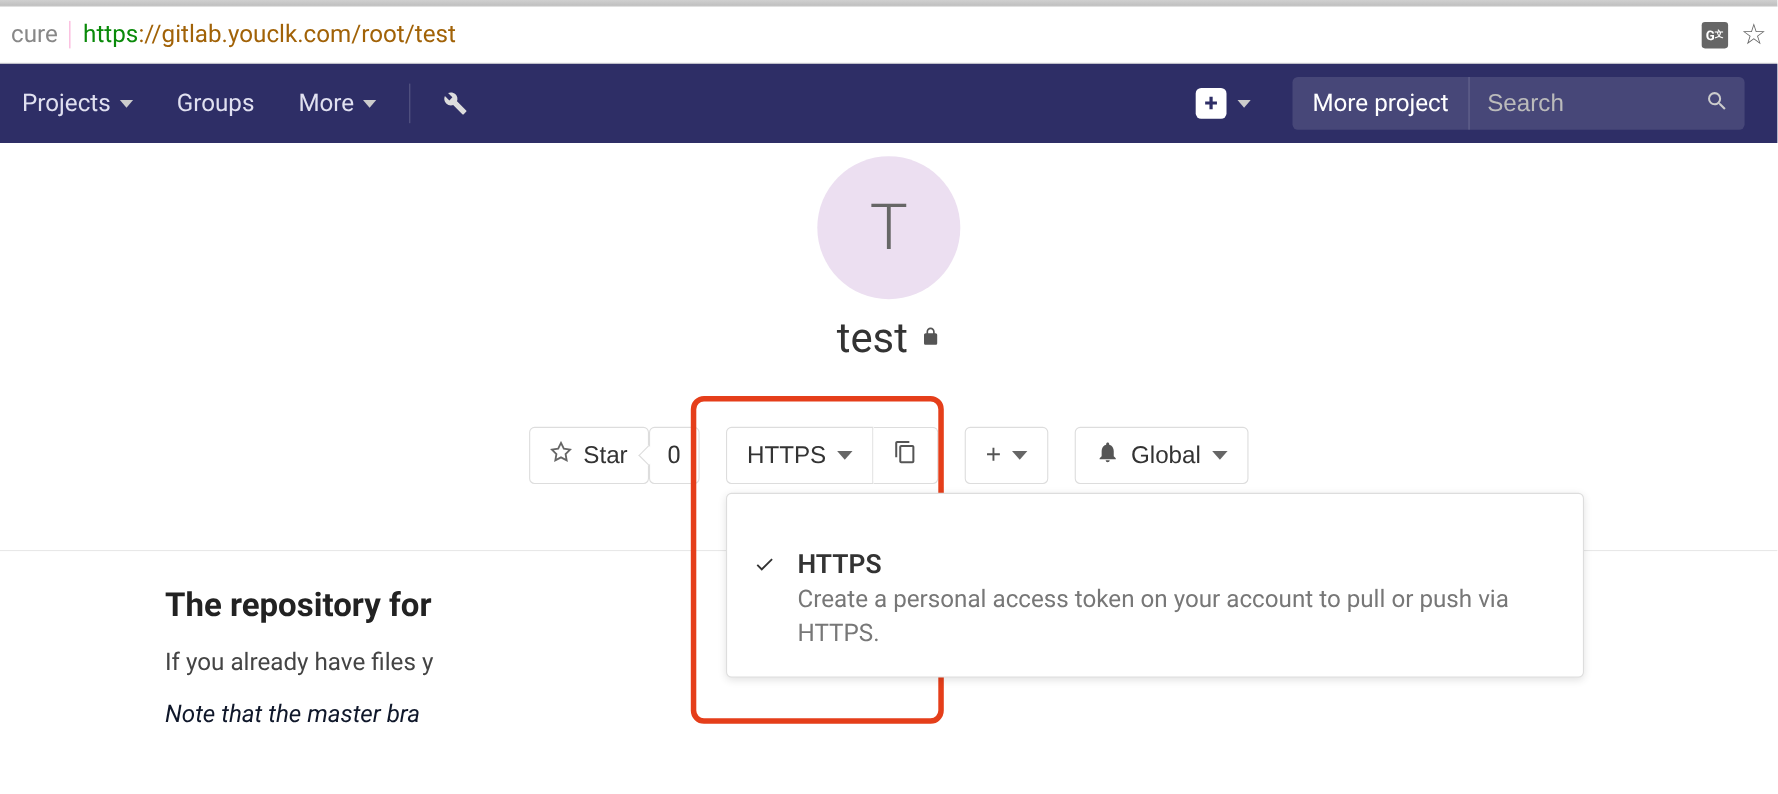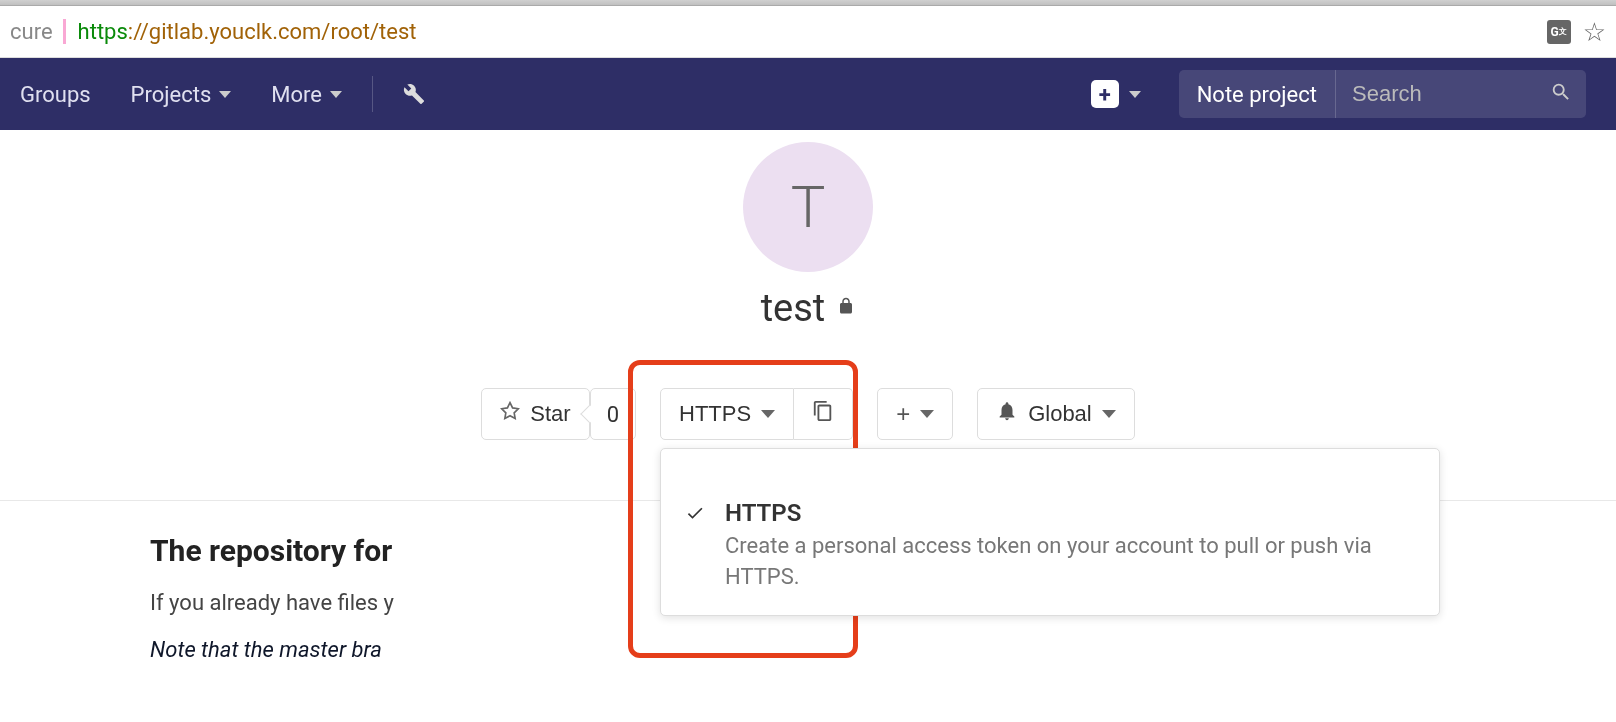--- a/index.html
+++ b/index.html
@@ -18,21 +18,21 @@
       align-items: center;
       padding: 6px 10px;
       background: #fff;
       border-bottom: 1px solid #ddd;
       font-size: 22px;
       height: 52px;
     }
     .address-secure {
       color: #888;
       padding-right: 10px;
-      border-right: 3px solid #f9a8d4;
+      border-right: 1px solid #f9a8d4;
       margin-right: 12px;
     }
     .address-url { flex: 1; color: #333; }
     .address-url .green { color: #0a8a0a; }
     .address-url .gray { color: #a16207; }
     .address-icons { display: flex; gap: 12px; align-items: center; }
     .translate-icon {
       width: 24px; height: 24px;
       background: #666;
       border-radius: 3px;
@@ -281,45 +281,45 @@
   </span>
   <div class="address-icons">
     <div class="translate-icon">G<sub style="font-size:8px">文</sub></div>
     <span class="star-outline">☆</span>
   </div>
 </div>
 
 <div class="gitlab-nav">
   <div class="nav-left">
     <div class="nav-item">
-      <span>Groups</span>
-    </div>
-    <div class="nav-item">
       <span>Projects</span>
       <span class="caret-down"></span>
+    </div>
+    <div class="nav-item">
+      <span>Groups</span>
     </div>
     <div class="nav-item">
       <span>More</span>
       <span class="caret-down"></span>
     </div>
     <div class="nav-divider"></div>
     <div class="nav-item wrench-icon">
       <svg width="22" height="22" viewBox="0 0 24 24">
           <path d="M22.7 19l-9.1-9.1c.9-2.3.4-5-1.5-6.9-2-2-5-2.4-7.4-1.3L9 6 6 9 1.6 4.7C.4 7.1.9 10.1 2.9 12.1c1.9 1.9 4.6 2.4 6.9 1.5l9.1 9.1c.4.4 1 .4 1.4 0l2.3-2.3c.5-.4.5-1.1.1-1.4z"></path>
         </svg>
     </div>
   </div>
 
   <div class="nav-right">
     <div class="plus-box">
       <div class="plus-square">+</div>
       <span class="caret-down"></span>
     </div>
     <div class="search-wrap">
-      <div class="search-scope">Note project</div>
+      <div class="search-scope">More project</div>
       <input class="search-input" placeholder="Search" style="">
       <div class="search-btn">
         <svg width="22" height="22" viewBox="0 0 24 24">
             <path d="M15.5 14h-.79l-.28-.27A6.471 6.471 0 0 0 16 9.5 6.5 6.5 0 1 0 9.5 16c1.61 0 3.09-.59 4.23-1.57l.27.28v.79l5 4.99L20.49 19l-4.99-5zm-6 0C7.01 14 5 11.99 5 9.5S7.01 5 9.5 5 14 7.01 14 9.5 11.99 14 9.5 14z"></path>
           </svg>
       </div>
     </div>
   </div>
 </div>
 

